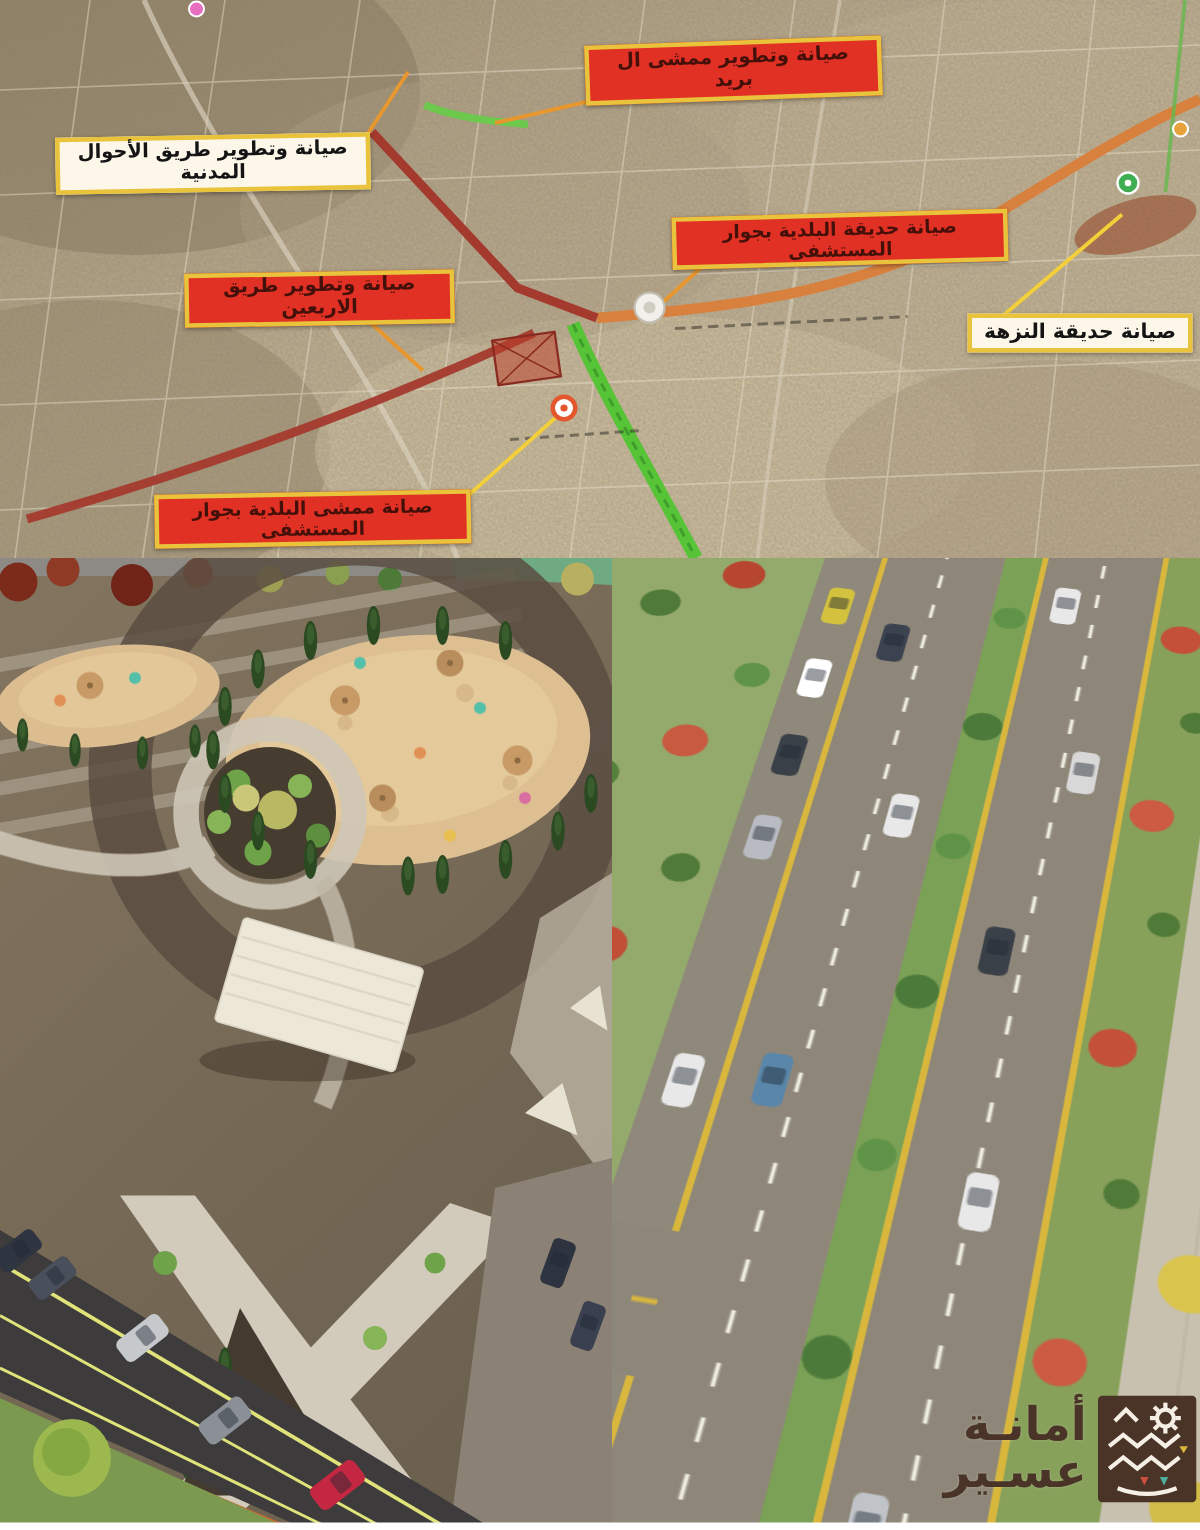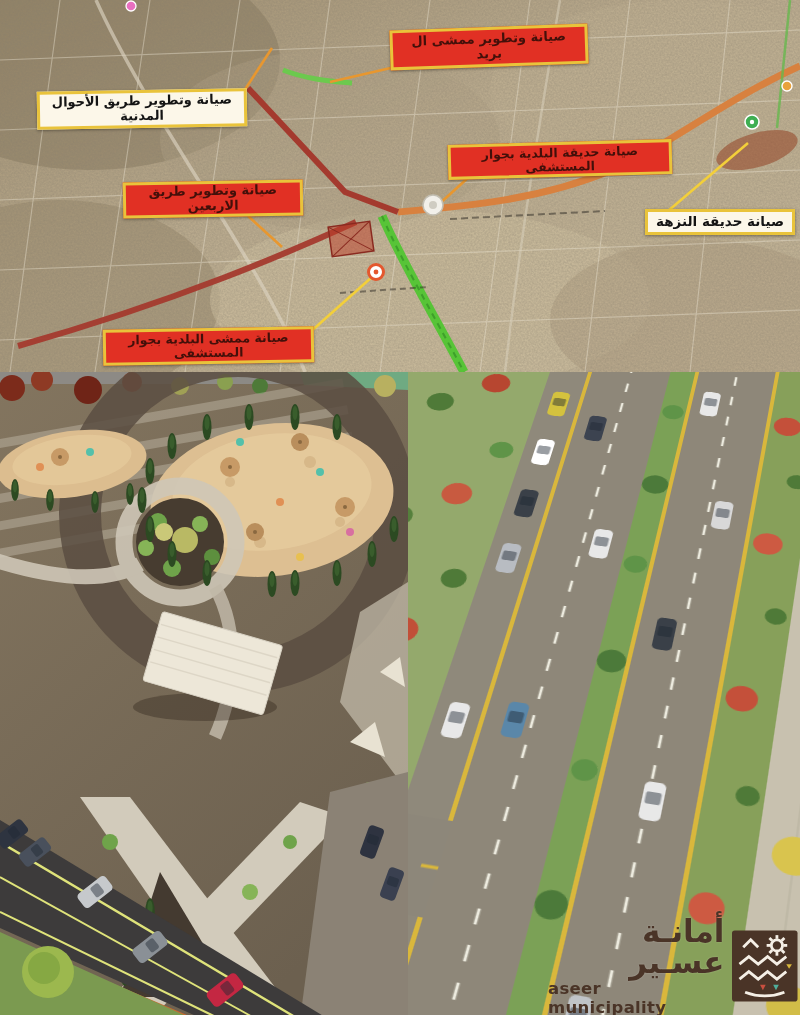--- a/index.html
+++ b/index.html
@@ -454,21 +454,20 @@
         <circle cx="120" cy="1150" r="22" fill="#4e7a3a"></circle>
           <circle cx="240" cy="1260" r="18" fill="#5f9448"></circle>
         <circle cx="80" cy="1380" r="16" fill="#d9c44e"></circle>
       </g>
     </svg>
   </div>
 
   <div class="logo">
     <div class="logo-text">
       <div class="logo-ar">أمانـة عسـير</div>
-      <div class="logo-en">aseer municipality</div>
     </div>
     <svg width="70" height="76" viewBox="0 0 70 76">
       <rect x="0" y="0" width="70" height="76" rx="3" fill="#4a3427"></rect>
       <g stroke="#f5efe6" stroke-width="3" fill="none">
         <circle cx="48" cy="16" r="6"></circle>
         <line x1="48" y1="5" x2="48" y2="9"></line>
           <line x1="48" y1="23" x2="48" y2="27"></line>
         <line x1="37" y1="16" x2="41" y2="16"></line>
           <line x1="55" y1="16" x2="59" y2="16"></line>
         <line x1="40" y1="8" x2="43" y2="11"></line>

